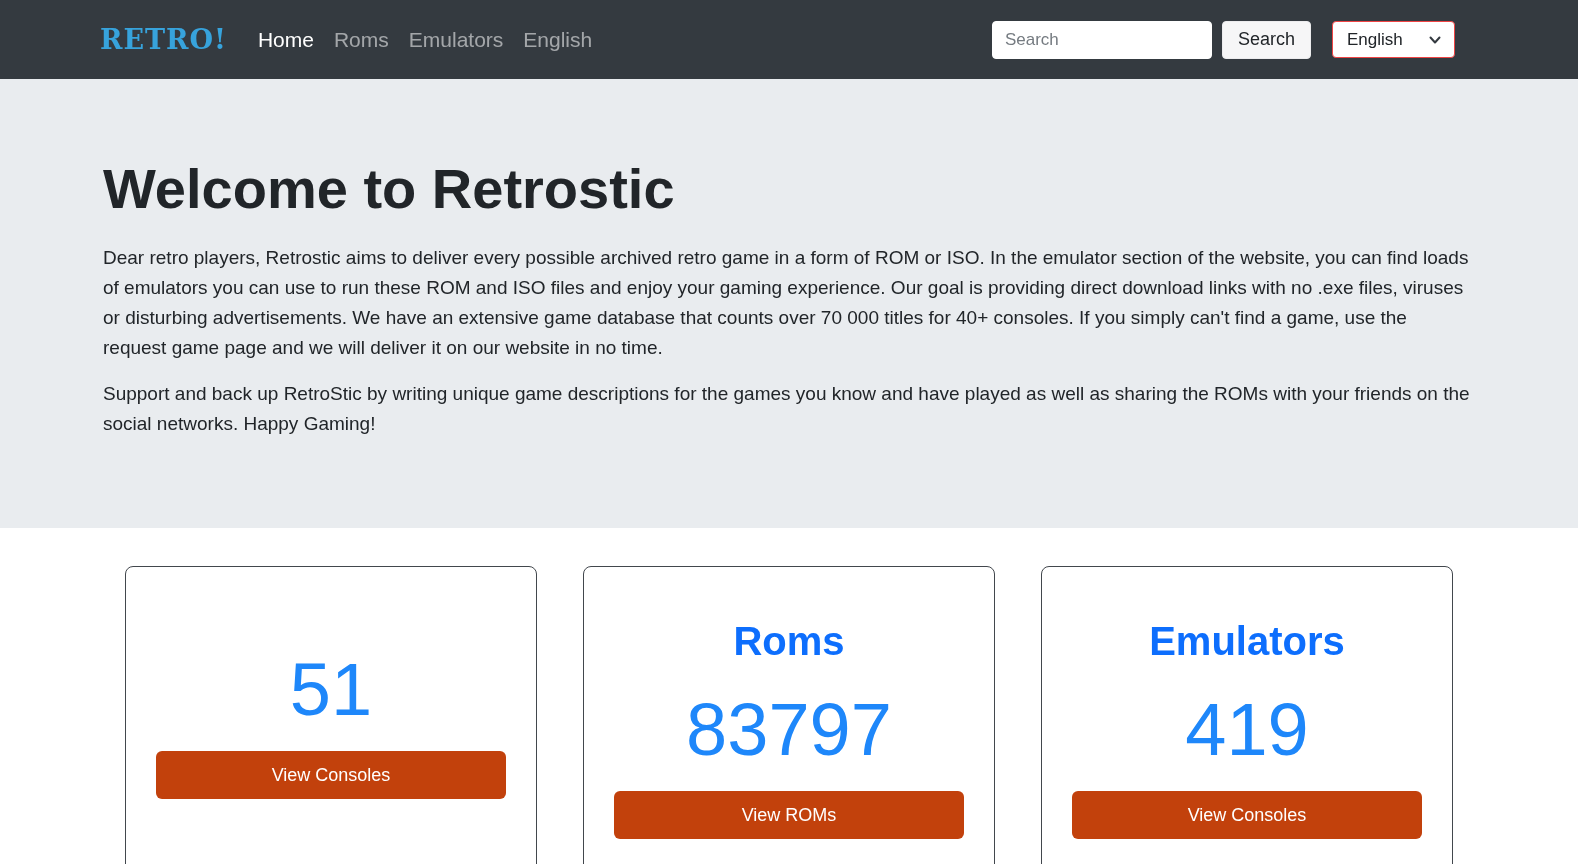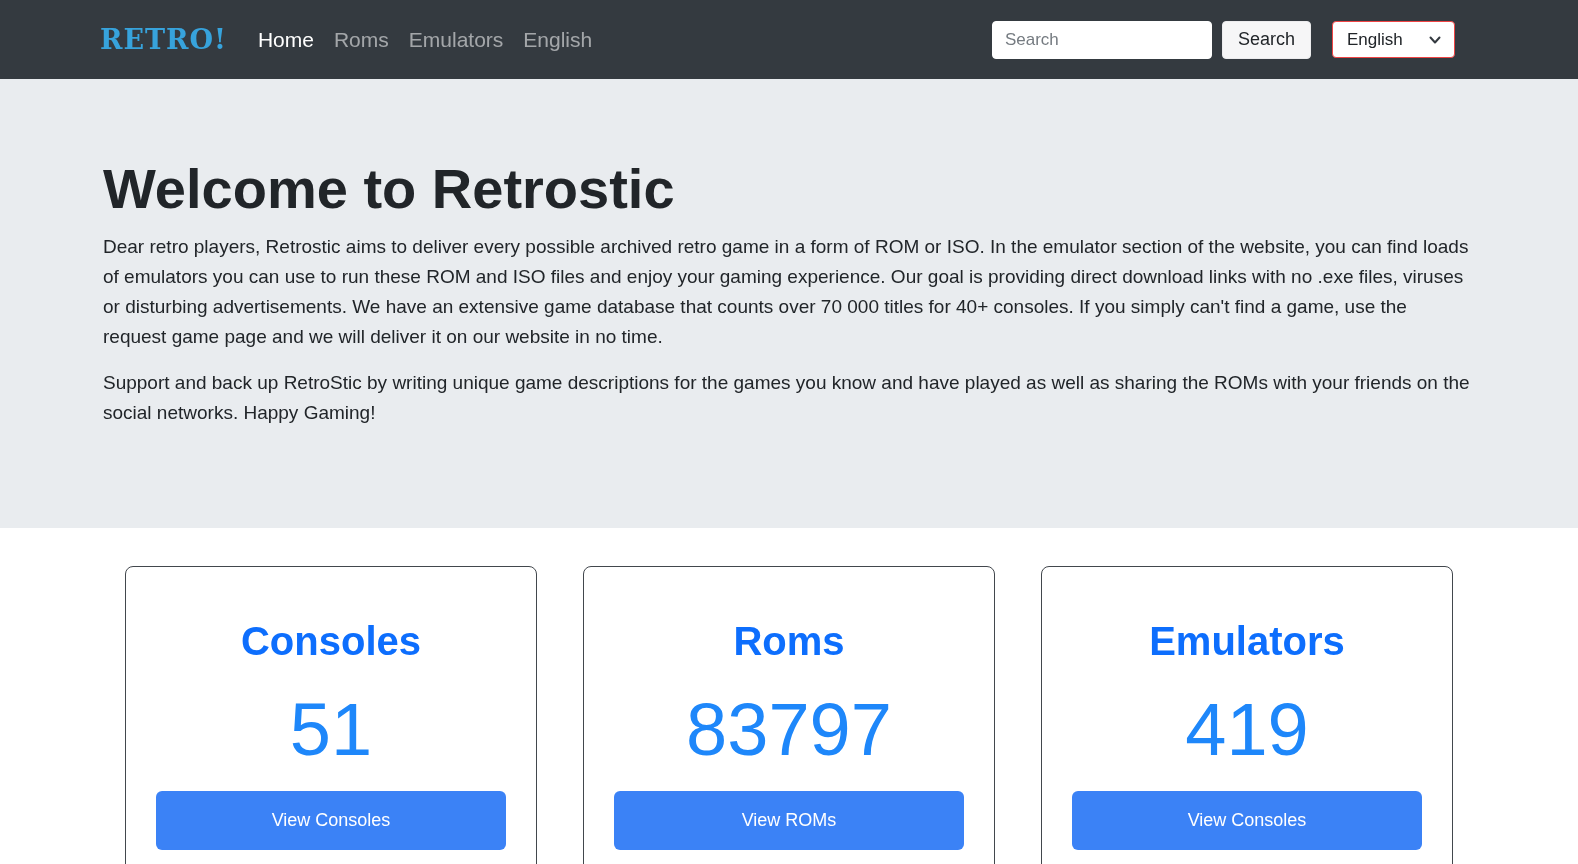--- a/index.html
+++ b/index.html
@@ -96,21 +96,21 @@
   .hero {
     background: #e9ecef;
     padding: 78px 103px 95px 103px;
     height: 449px;
   }
   .hero h1 {
     font-size: 56px;
     font-weight: 600;
     line-height: 64px;
     color: #212529;
-    margin: 0 0 11px 0;
+    margin: 0 0 22px 0;
   }
   .hero p {
     font-size: 19px;
     line-height: 30px;
     color: #212529;
     max-width: 1370px;
     margin: 0 0 16px 0;
   }
   .hero p:last-child { margin-bottom: 12px; }
 
@@ -141,22 +141,22 @@
     margin-top: 32px;
     font-size: 74px;
     line-height: 74px;
     font-weight: 400;
     color: #1e87fa;
   }
   .card-button {
     display: block;
     margin: 24px 30px 0 30px;
     width: calc(100% - 60px);
-    height: 59px;
-    background: #3b82f6;
+    height: 48px;
+    background: #c2410c;
     color: #ffffff;
     border: none;
     border-radius: 6px;
     font-size: 18px;
     font-family: "Liberation Sans", "DejaVu Sans", sans-serif;
     cursor: pointer;
   }
 </style>
 </head>
 <body>
@@ -187,21 +187,20 @@
 
   <section class="hero">
     <h1>Welcome to Retrostic</h1>
     <p>Dear retro players, Retrostic aims to deliver every possible archived retro game in a form of ROM or ISO. In the emulator section of the website, you can find loads of emulators you can use to run these ROM and ISO files and enjoy your gaming experience. Our goal is providing direct download links with no .exe files, viruses or disturbing advertisements. We have an extensive game database that counts over 70 000 titles for 40+ consoles. If you simply can't find a game, use the request game page and we will deliver it on our website in no time.</p>
     <p>Support and back up RetroStic by writing unique game descriptions for the games you know and have played as well as sharing the ROMs with your friends on the social networks. Happy Gaming!</p>
   </section>
 
   <section class="cards">
 
     <div class="card">
-      <h2 class="card-title">Consoles</h2>
       <div class="card-count">51</div>
       <button class="card-button">View Consoles</button>
     </div>
 
     <div class="card">
       <h2 class="card-title">Roms</h2>
       <div class="card-count">83797</div>
       <button class="card-button">View ROMs</button>
     </div>
 

